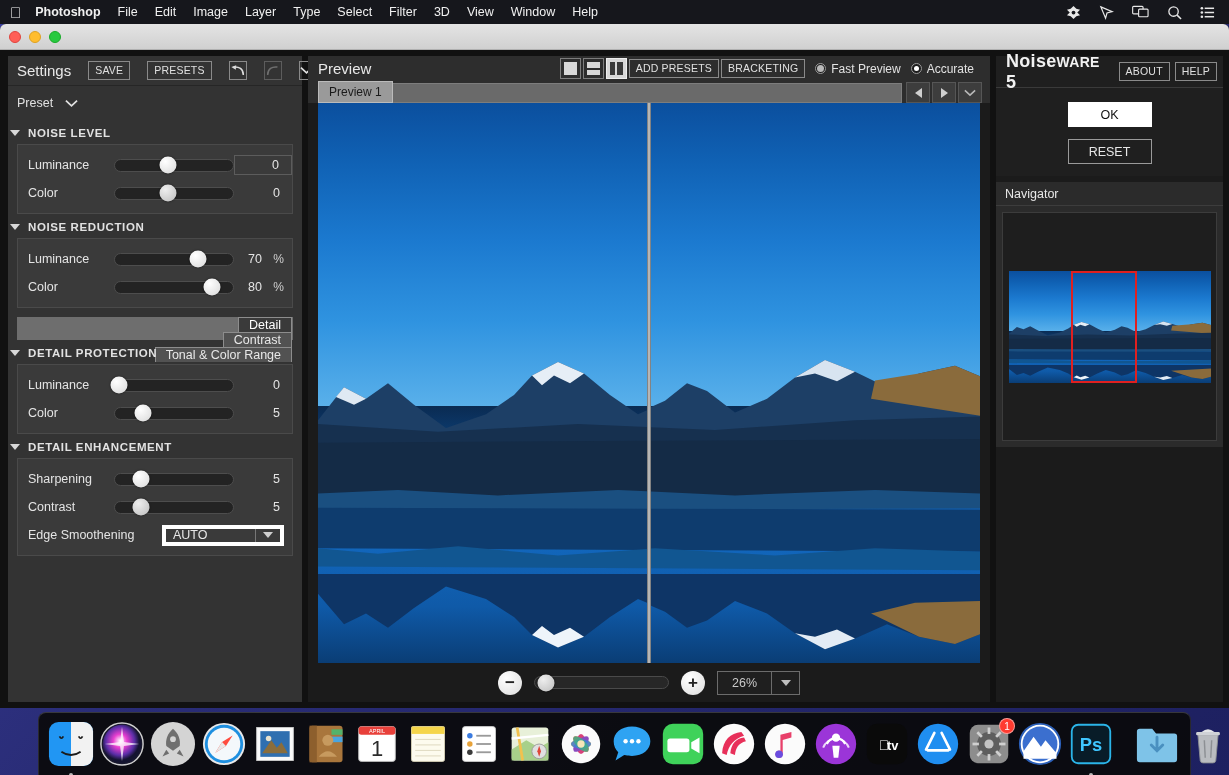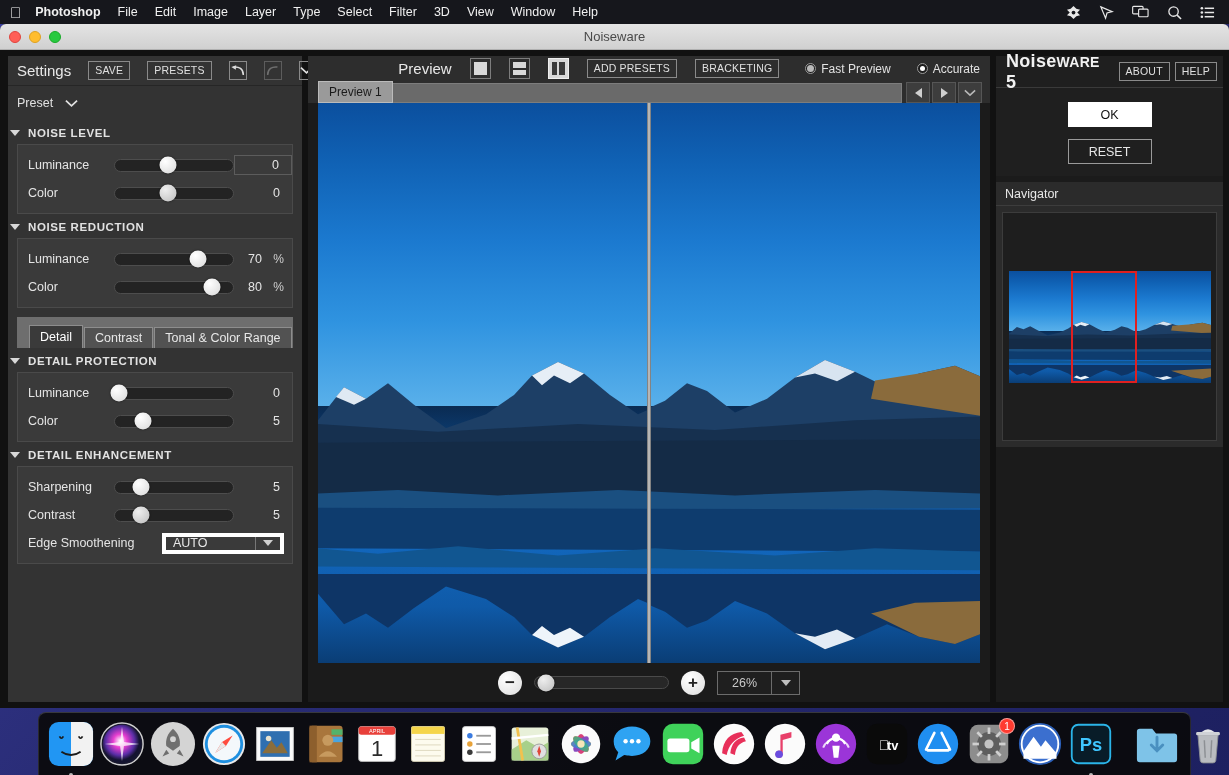--- a/index.html
+++ b/index.html
@@ -131,22 +131,22 @@
   }
   .val.boxed {
     border: 1px solid #5c5c5c; padding: 2px 12px 2px 6px; min-width: 58px;
     background: #3a3a3a;
   }
   .unit { font-size: 12px; color: #cfcfcf; width: 16px; text-align: right;
           margin-left: 6px; }
 
   
   #tabs {
-    margin: 9px 9px 0 9px; height: 31px; background: #6e6e6e;
-    display: flex; align-items: flex-end; padding-left: 12px;
+    margin: 9px 9px 0 9px; height: 23px; background: #6e6e6e;
+    display: flex; align-items: flex-end; padding-left: 12px; flex-direction: column;
   }
   .tab {
     height: 21px; padding: 0 10px; display: flex; align-items: center;
     font-size: 12.5px; color: #e8e8e8; background: #525252;
     border: 1px solid #8d8d8d; border-bottom: none; margin-right: 1px;
     cursor: pointer;
   }
   .tab.active { background: #3a3a3a; color: #ffffff; height: 23px; }
 
   .combo {
@@ -161,22 +161,22 @@
   }
   .caret-dn { width: 0; height: 0; border-left: 5px solid transparent;
               border-right: 5px solid transparent; border-top: 6px solid #cfcfcf; }
 
   
   #preview {
     width: 682px; height: 646px; background: #2d2d2d;
     display: flex; flex-direction: column;
   }
   #preview-header {
-    height: 30px; display: flex; align-items: center; padding: 0 10px 0 10px;
-    gap: 18px; background: #2d2d2d; text-align: right;
+    height: 30px; display: flex; align-items: center; padding: 0 16px 0 10px;
+    gap: 2px; background: #2d2d2d;
   }
   #preview-header .title { font-size: 15px; color: #e8e8e8; flex: 1; }
   .vbtn {
     width: 21px; height: 21px; border: 1px solid #7d7d7d; background: #2d2d2d;
     display: flex; align-items: center; justify-content: center; cursor: pointer;
     padding: 3px;
   }
   .vbtn.active { background: #d8d8d8; border-color: #efefef; }
   .vb-single { width: 100%; height: 100%; background: #d8d8d8; }
   .vb-horz { width: 100%; height: 100%; display: flex; flex-direction: column;
@@ -386,21 +386,20 @@
   </span>
 </div>
 
 <div id="window">
   <div id="titlebar">
     <div class="traffic">
       <span class="light red"></span>
       <span class="light yellow"></span>
       <span class="light green"></span>
     </div>
-    <div id="win-title">Noiseware</div>
   </div>
 
   <div id="appbody">
 
     <div id="settings">
       <div id="settings-header">
         <span class="title">Settings</span>
         <span class="btn-o">SAVE</span>
         <span class="btn-o">PRESETS</span>
         <span class="btn-icn">

